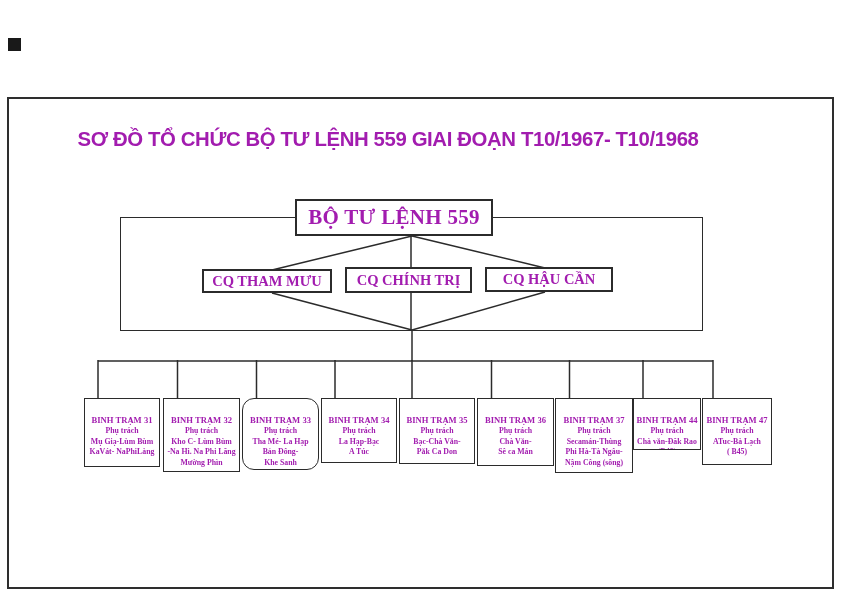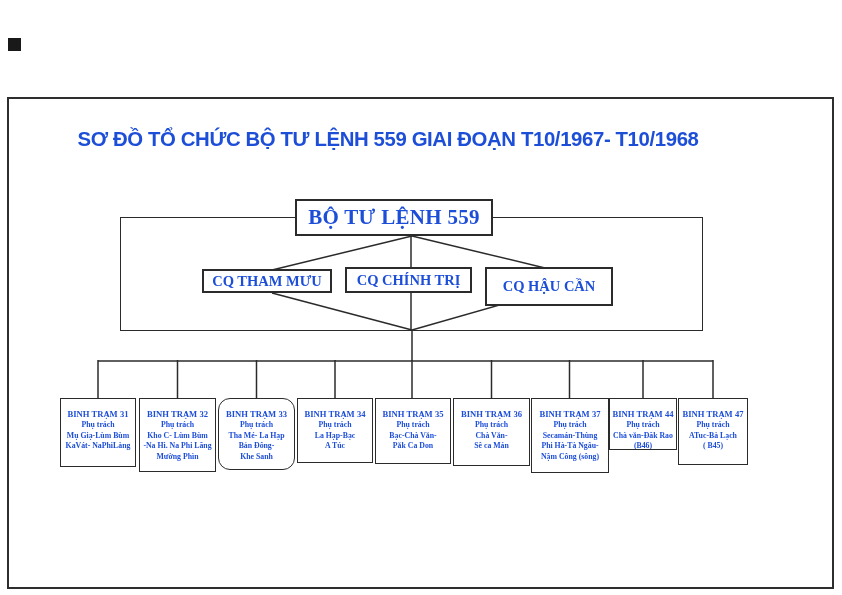--- a/index.html
+++ b/index.html
@@ -1,41 +1,41 @@
 <!DOCTYPE html>
 <html><head>
 <meta charset="utf-8">
 <style>
   html,body { margin:0; padding:0; background:#ffffff; }
   .canvas {
     position:relative; width:842px; height:595px; background:#ffffff;
-    font-family:"Liberation Serif", serif; overflow:hidden; color:#1d4ed8;
+    font-family:"Liberation Serif", serif; overflow:hidden; color:#a21caf;
   }
   .corner-square { position:absolute; left:8px; top:38px; width:13px; height:13px; background:#191919; }
   .outer-border { position:absolute; left:7px; top:97px; width:827px; height:492px;
     border:2px solid #2e2e2e; box-sizing:border-box; }
   .title {
     position:absolute; left:56px; top:127px; width:664px; text-align:center;
     font-family:"Liberation Sans", sans-serif; font-weight:bold; font-size:21px;
     letter-spacing:-0.4px; white-space:nowrap; transform:scaleX(0.97); transform-origin:center;
   }
   .loop-rect { position:absolute; left:120px; top:217px; width:583px; height:114px;
     border:1.5px solid #2b2b2b; box-sizing:border-box; }
   svg.connectors { position:absolute; left:0; top:0; width:842px; height:595px; }
   .box {
     position:absolute; background:#ffffff; border:2px solid #2b2b2b; box-sizing:border-box;
     display:flex; align-items:center; justify-content:center; text-align:center; font-weight:bold;
   }
   .root-box { left:295px; top:199px; width:198px; height:37px; font-size:21px; letter-spacing:0.3px; }
   .dept-1 { left:202px; top:269px; width:130px; height:24px; font-size:14.5px; }
   .dept-2 { left:345px; top:267px; width:127px; height:26px; font-size:14.5px; }
-  .dept-3 { left:485px; top:267px; width:128px; height:39px; font-size:14.5px; }
+  .dept-3 { left:485px; top:267px; width:128px; height:25px; font-size:14.5px; }
   .station {
     position:absolute; background:#ffffff; border:1.5px solid #2b2b2b; box-sizing:border-box;
-    text-align:center; font-weight:bold; padding-top:10px; overflow:hidden;
+    text-align:center; font-weight:bold; padding-top:16px; overflow:hidden;margin-left:24px;
   }
   .st-title { font-size:8.6px; line-height:11px; white-space:nowrap; }
   .st-line  { font-size:7.8px; line-height:10.5px; white-space:nowrap; }
   .s1 { left:60px;  top:398px; width:76px; height:69px; }
   .s2 { left:139px; top:398px; width:77px; height:74px; }
   .s3 { left:218px; top:398px; width:77px; height:72px;border-radius:12px; }
   .s4 { left:297px; top:398px; width:76px; height:65px; }
   .s5 { left:375px; top:398px; width:76px; height:66px; }
   .s6 { left:453px; top:398px; width:77px; height:68px; }
   .s7 { left:531px; top:398px; width:78px; height:75px; }

